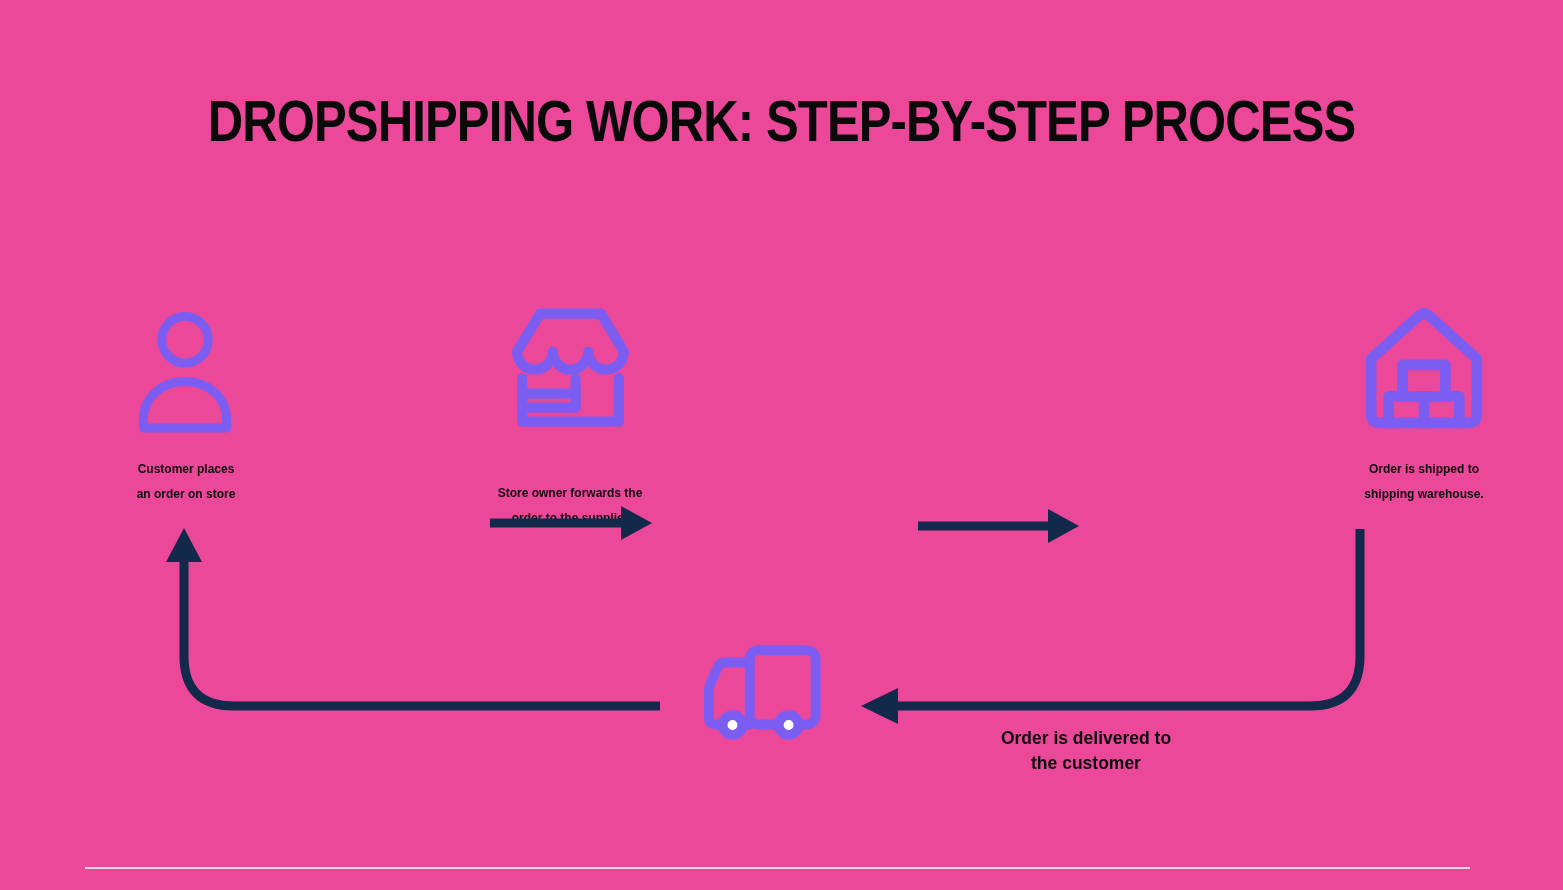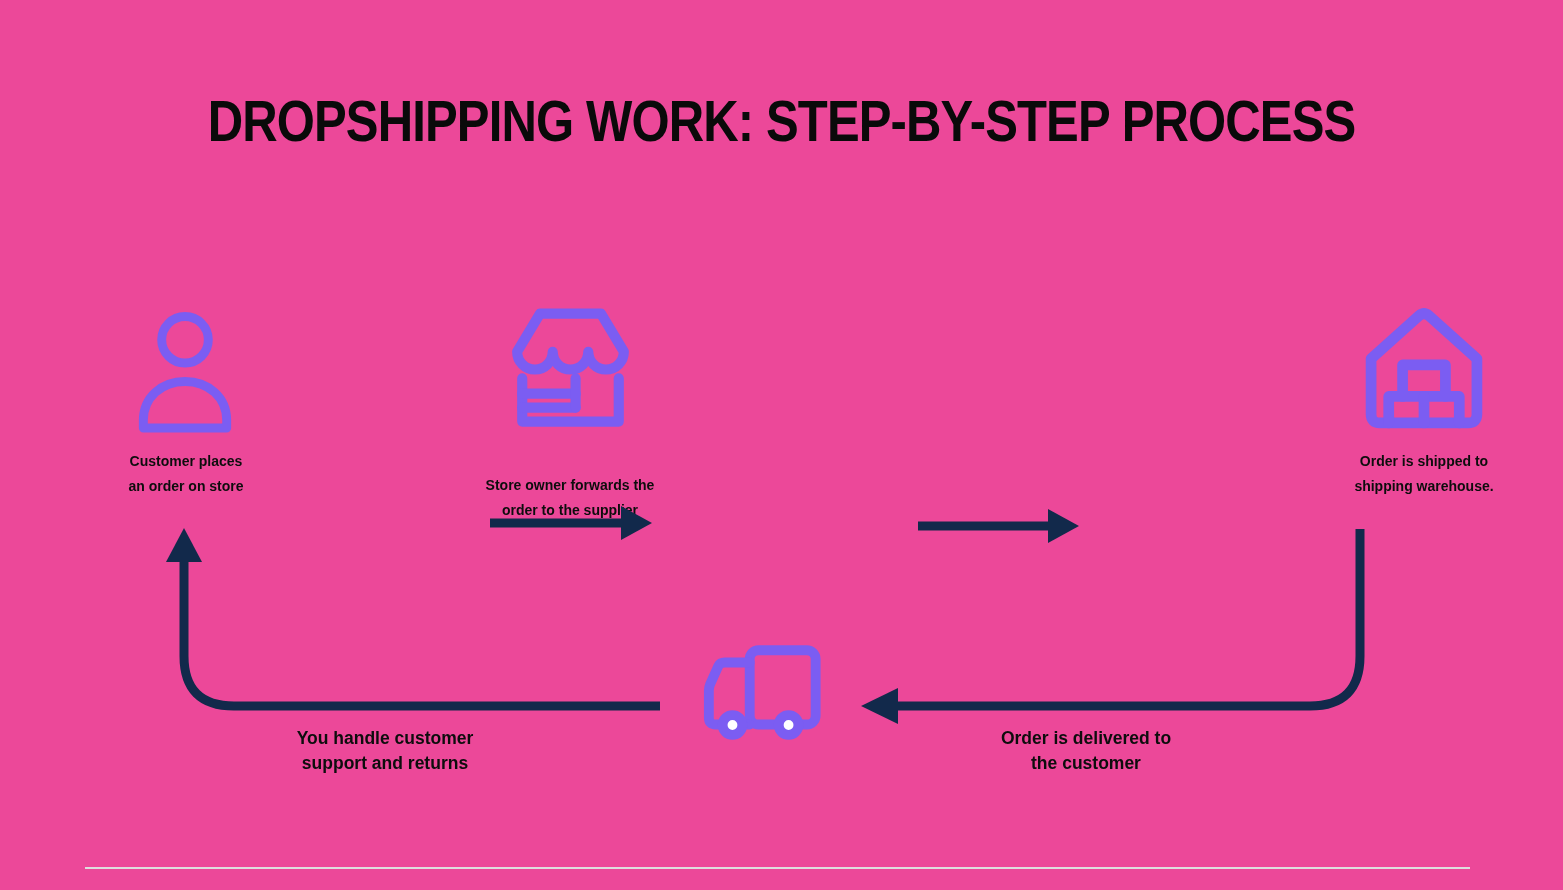--- a/index.html
+++ b/index.html
@@ -44,22 +44,22 @@
     align-items: center;
   }
   .step-icon-wrap {
     height: 133px;
     display: flex;
     align-items: flex-end;
     justify-content: center;
     color: var(--icon-purple);
   }
   .step-label {
-    margin-top: 16px;
-    font-size: 14px;
+    margin-top: 24px;
+    font-size: 12px;
     font-weight: 700;
     line-height: 25px;
     color: var(--text-dark);
     text-align: center;
     white-space: pre-line;
   }
 
   .flow-label {
     position: absolute;
     top: 726px;
@@ -154,22 +154,20 @@
 
   <div class="truck-wrap">
     <svg class="icon-svg" width="124" height="99" viewBox="0 0 126 100" stroke-width="10" stroke-linecap="round" stroke-linejoin="round">
       <rect x="50.5" y="5" width="67" height="75.5" rx="9"></rect>
       <path d="M50.5 17.5 L25 17.5 Q20.5 17.5 18.5 21.3 L10.3 39.5 Q9 42.5 9 46 L9 73.5 Q9 80.5 16 80.5 L50.5 80.5"></path>
       <circle cx="33" cy="81" r="10" fill="#ffffff"></circle>
       <circle cx="90" cy="81" r="10" fill="#ffffff"></circle>
     </svg>
   </div>
 
-  <div class="flow-label" id="support-label">You handle customer
-support and returns</div>
   <div class="flow-label" id="delivery-label">Order is delivered to
 the customer</div>
 
   <svg class="arrows-overlay" viewBox="0 0 1563 890">
     <g>
       <path d="M490 523 L628 523"></path>
       <polygon points="652,523 621,506 621,540"></polygon>
     </g>
     <g>
       <path d="M918 526 L1050 526"></path>

